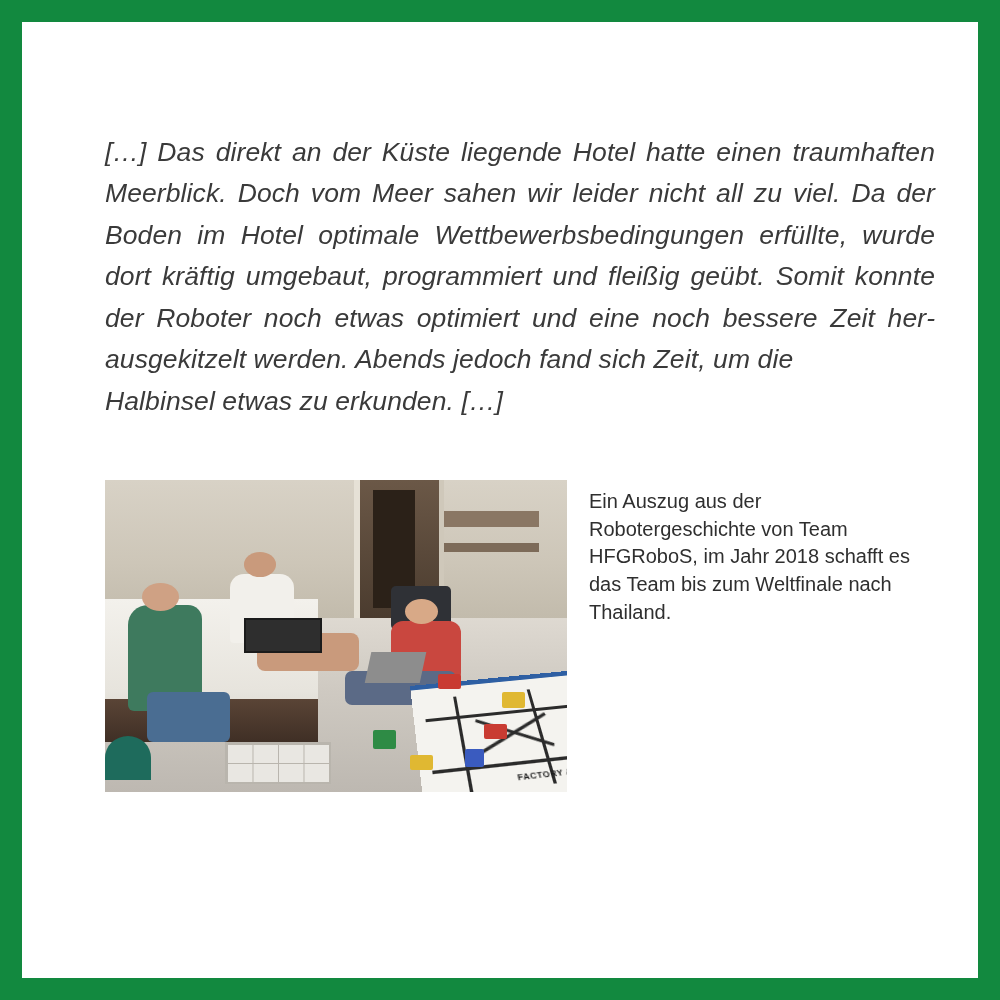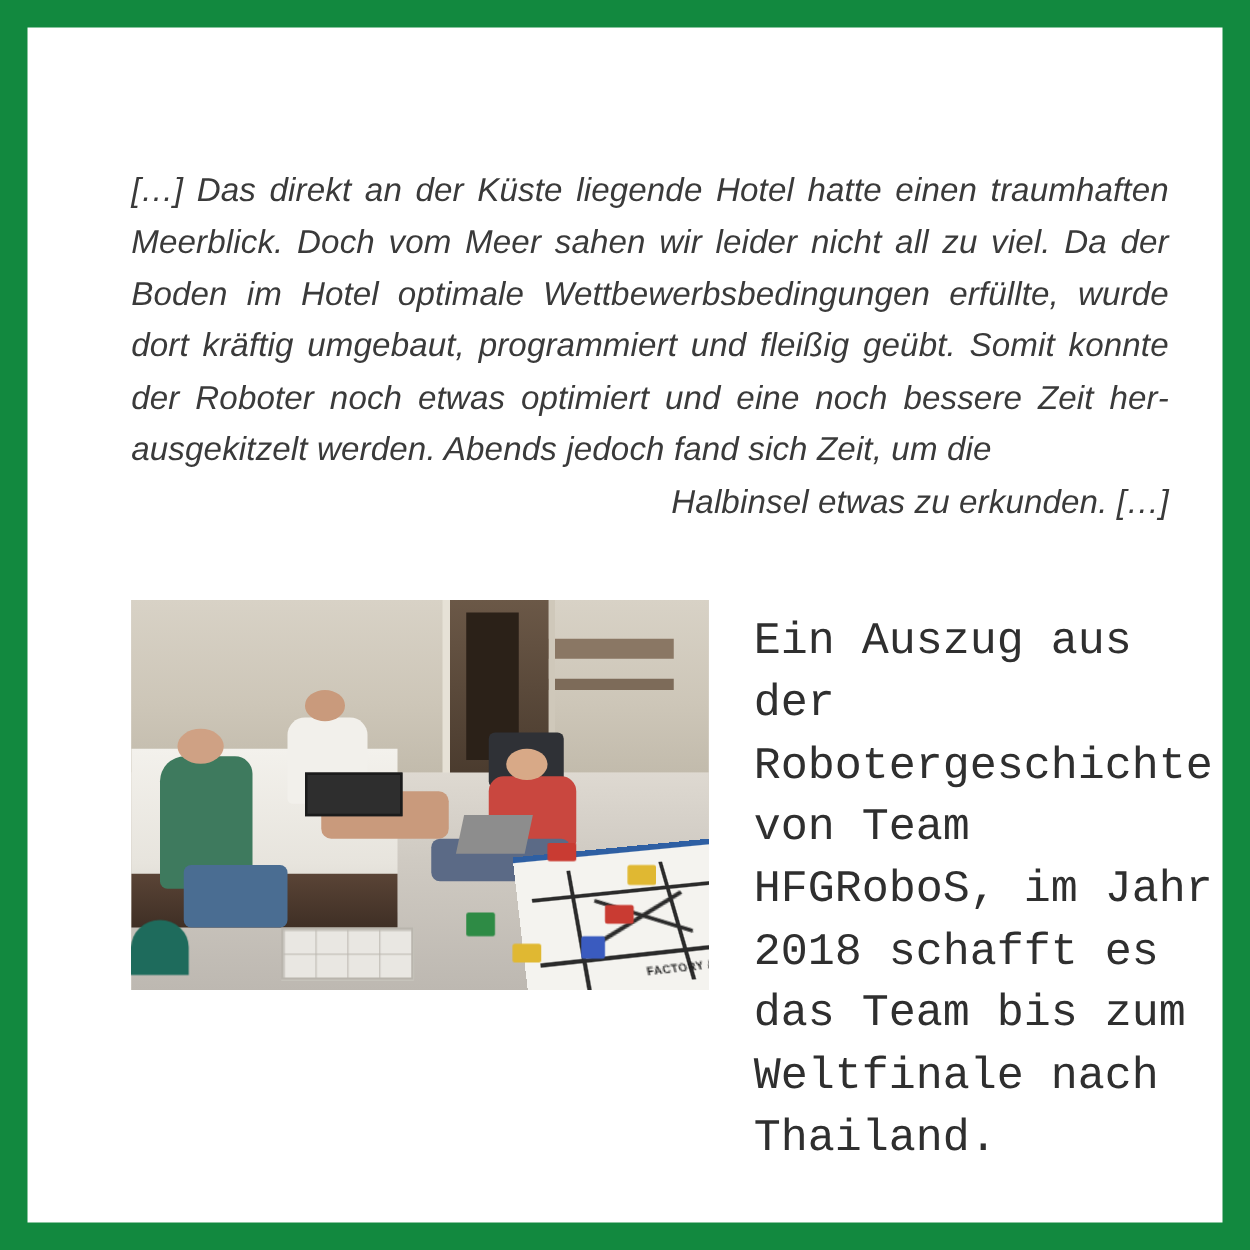--- a/index.html
+++ b/index.html
@@ -35,21 +35,21 @@
     line-height: 1.565;
     color: #3a3a3a;
     text-align: justify;
     letter-spacing: 0.1px;
     margin: 0;
     padding: 0 0 0 18px;
     width: 830px;
   }
   .quote .last-line {
     display: block;
-    text-align: right;
+    text-align: left;
   }
   .content-row {
     display: flex;
     align-items: flex-start;
     margin-top: 58px;
     padding-left: 18px;
   }
   .photo {
     position: relative;
     width: 462px;
@@ -174,24 +174,24 @@
   .ph-bag {
     position: absolute; left: 62%; top: 34%; width: 13%; height: 14%;
     background: #2f3136; border-radius: 5px;
   }
   .ph-towel {
     position: absolute; left: 0; top: 82%; width: 10%; height: 14%;
     background: #1e6b5c; border-radius: 50% 50% 0 0;
   }
   .caption {
     flex: 1 1 auto;
-    padding-left: 36px;
+    padding-left: 22px;
     padding-top: 8px;
-    font-family: Liberation Mono, monospace;
-    font-size: 36px;
+    font-family: Liberation Sans, sans-serif;
+    font-size: 20px;
     line-height: 1.38;
     color: #2f2f2f;
   }
 </style>
 </head>
 <body>
 
 <div class="page">
   <div class="inner">
 

